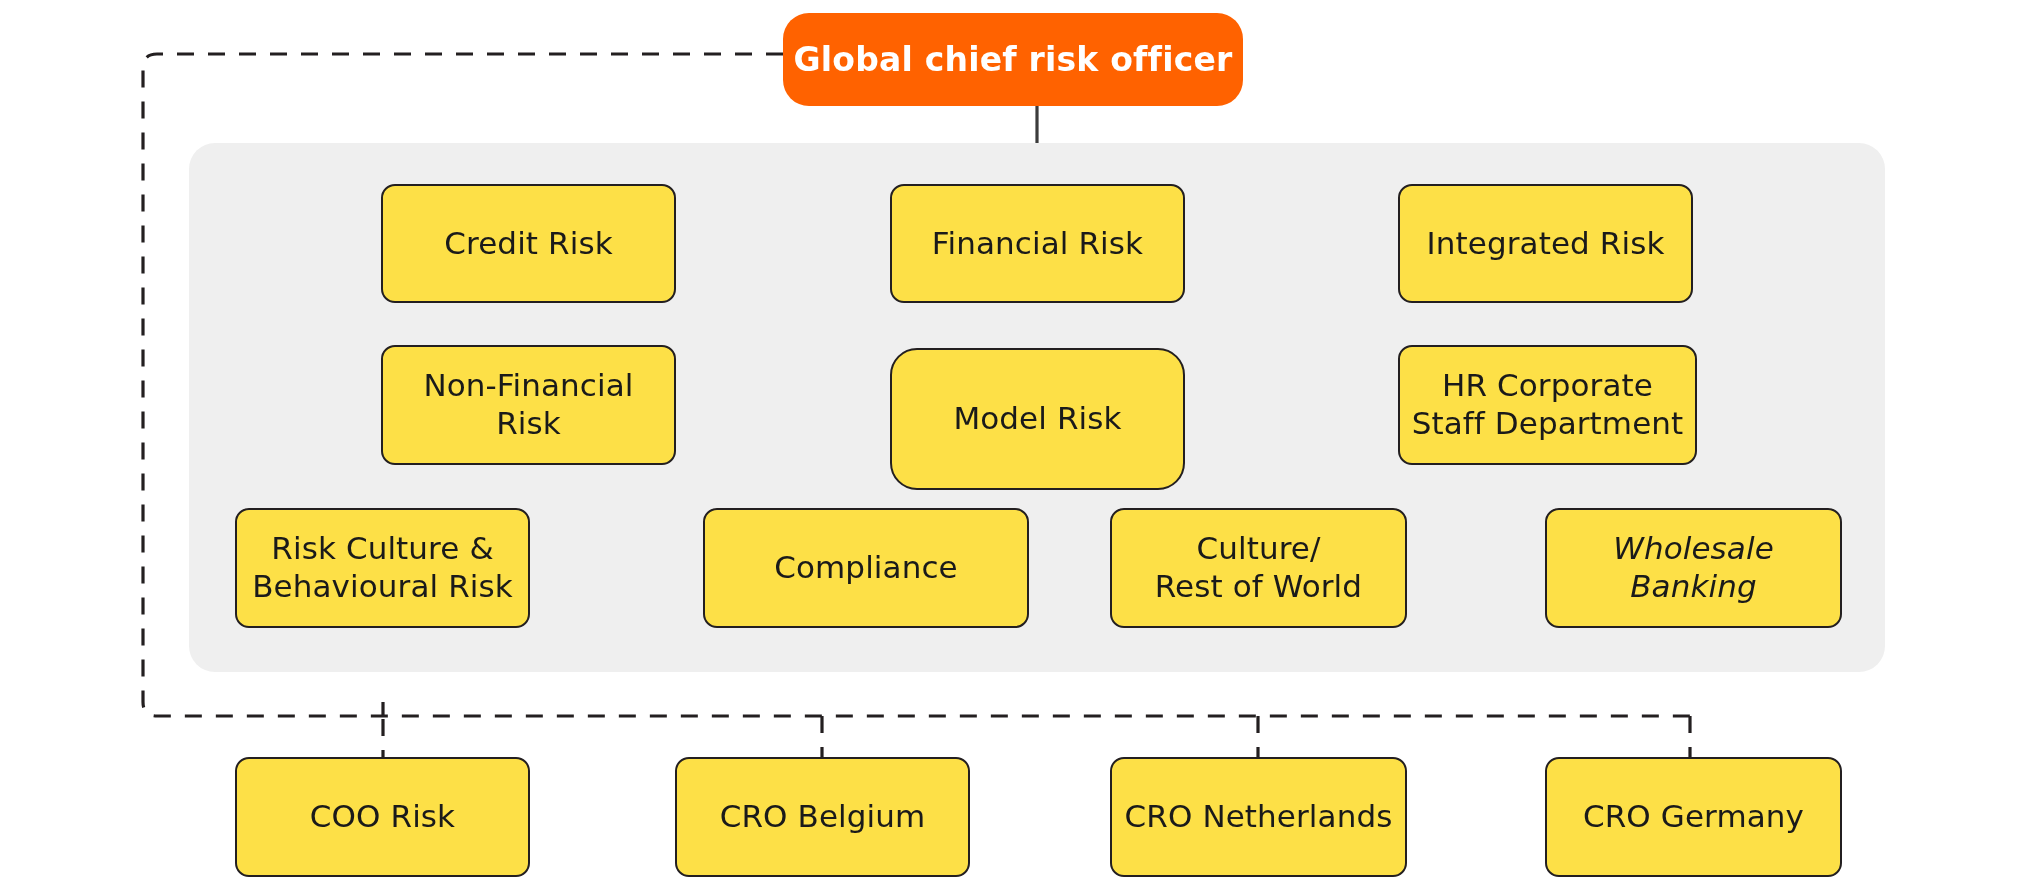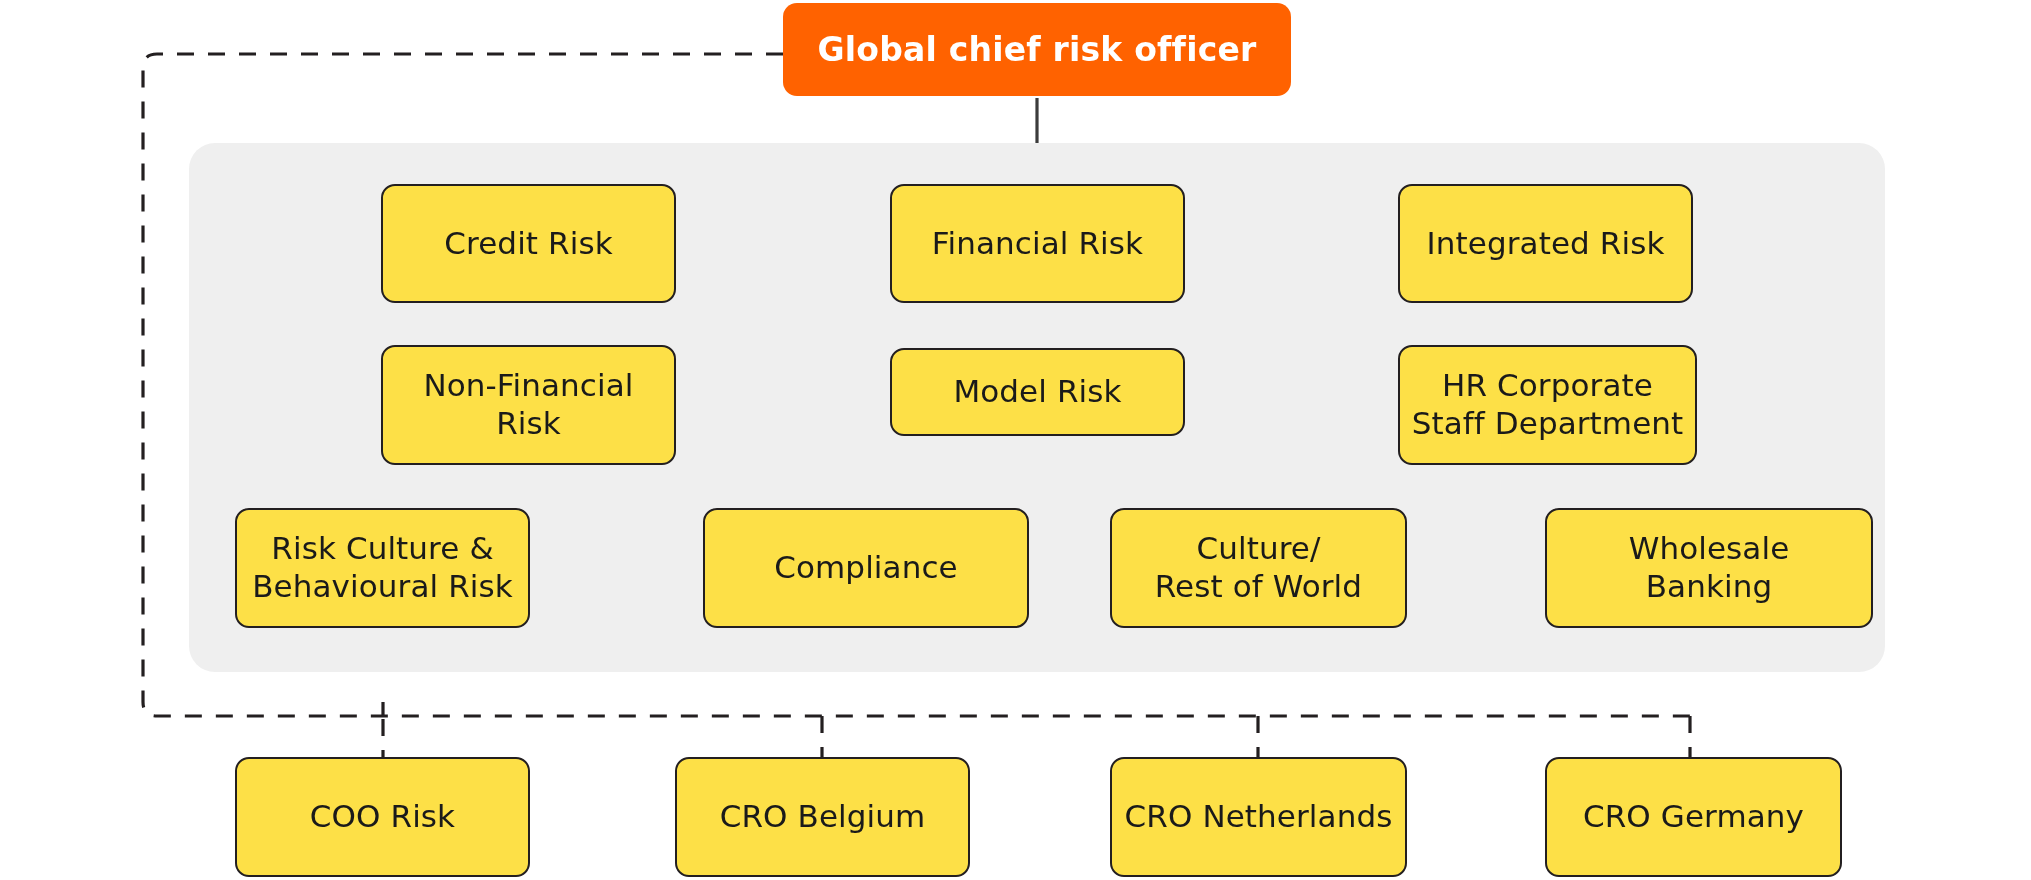--- a/index.html
+++ b/index.html
@@ -76,60 +76,60 @@
     <path d="M 783 54 L 157 54 Q 143 54 143 68 L 143 702 Q 143 716 157 716 L 1690 716" fill="none" stroke="#231f20" stroke-width="3.2" stroke-dasharray="17 14" stroke-linecap="butt"></path>
 
     <path d="M 383 716 L 383 702 Q 383 716 383 716 L 383 757" fill="none" stroke="#231f20" stroke-width="3.2" stroke-dasharray="17 14"></path>
     <path d="M 822 716 L 822 757" fill="none" stroke="#231f20" stroke-width="3.2" stroke-dasharray="17 14"></path>
     <path d="M 1258 716 L 1258 757" fill="none" stroke="#231f20" stroke-width="3.2" stroke-dasharray="17 14"></path>
     <path d="M 1690 716 Q 1690 716 1690 730 L 1690 757" fill="none" stroke="#231f20" stroke-width="3.2" stroke-dasharray="17 14"></path>
 
     <line x1="1037" y1="98" x2="1037" y2="145" stroke="#3c3c3c" stroke-width="3.2"></line>
   </svg>
 
-  <div class="root-node" style="left:783px; top:3px; width:508px; height:93px;">
+  <div class="root-node" style="left:783px; top:13px; width:460px; height:93px;border-radius:26px;">
     <span class="label">Global chief risk officer</span>
   </div>
 
   <div class="panel" style="left:189px; top:143px; width:1696px; height:529px;"></div>
 
   <div class="node" style="left:381px; top:184px; width:295px; height:119px;">
     <span class="label">Credit Risk</span>
   </div>
   <div class="node" style="left:890px; top:184px; width:295px; height:119px;">
     <span class="label">Financial Risk</span>
   </div>
   <div class="node" style="left:1398px; top:184px; width:295px; height:119px;align-items:center;">
     <span class="label">Integrated Risk</span>
   </div>
 
   <div class="node" style="left:381px; top:345px; width:295px; height:120px;">
     <span class="label">Non-Financial
 Risk</span>
   </div>
-  <div class="node" style="left:890px; top:348px; width:295px; height:88px;">
+  <div class="node" style="left:890px; top:348px; width:295px; height:142px;border-radius:27px;">
     <span class="label">Model Risk</span>
   </div>
   <div class="node" style="left:235px; top:508px; width:295px; height:120px;">
     <span class="label">Risk Culture &amp;
 Behavioural Risk</span>
   </div>
 
   <div class="node" style="left:1398px; top:345px; width:299px; height:120px;">
     <span class="label">HR Corporate
 Staff Department</span>
   </div>
   <div class="node" style="left:675px; top:508px; width:326px; height:120px;margin-left:28px;">
     <span class="label">Compliance</span>
   </div>
   <div class="node" style="left:1110px; top:508px; width:297px; height:120px;">
     <span class="label">Culture/
 Rest of World</span>
   </div>
-  <div class="node" style="left:1545px; top:508px; width:328px; height:120px;">
+  <div class="node" style="left:1545px; top:508px; width:297px; height:120px;font-style:italic;">
     <span class="label">Wholesale
 Banking</span>
   </div>
 
   <div class="node" style="left:235px; top:757px; width:295px; height:120px;">
     <span class="label">COO Risk</span>
   </div>
   <div class="node" style="left:675px; top:757px; width:295px; height:120px;">
     <span class="label">CRO Belgium</span>
   </div>

